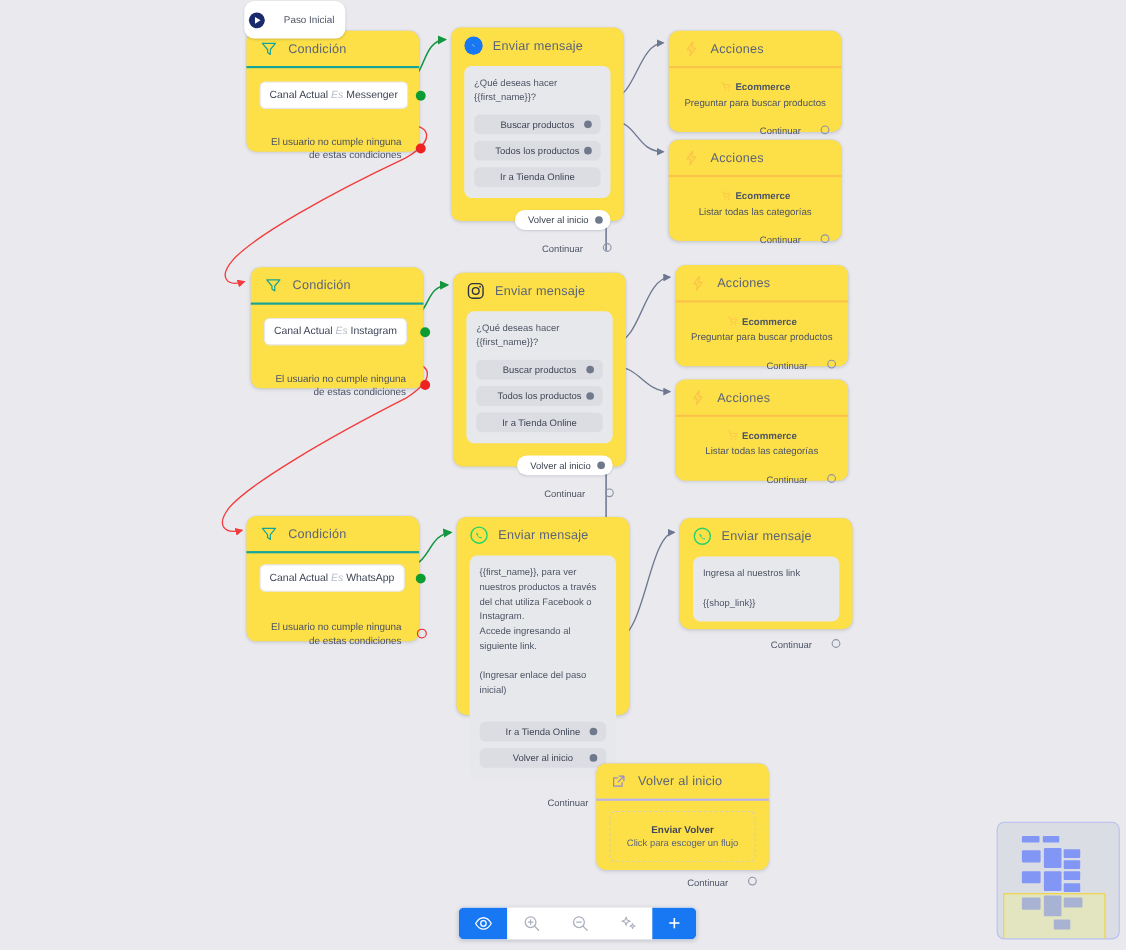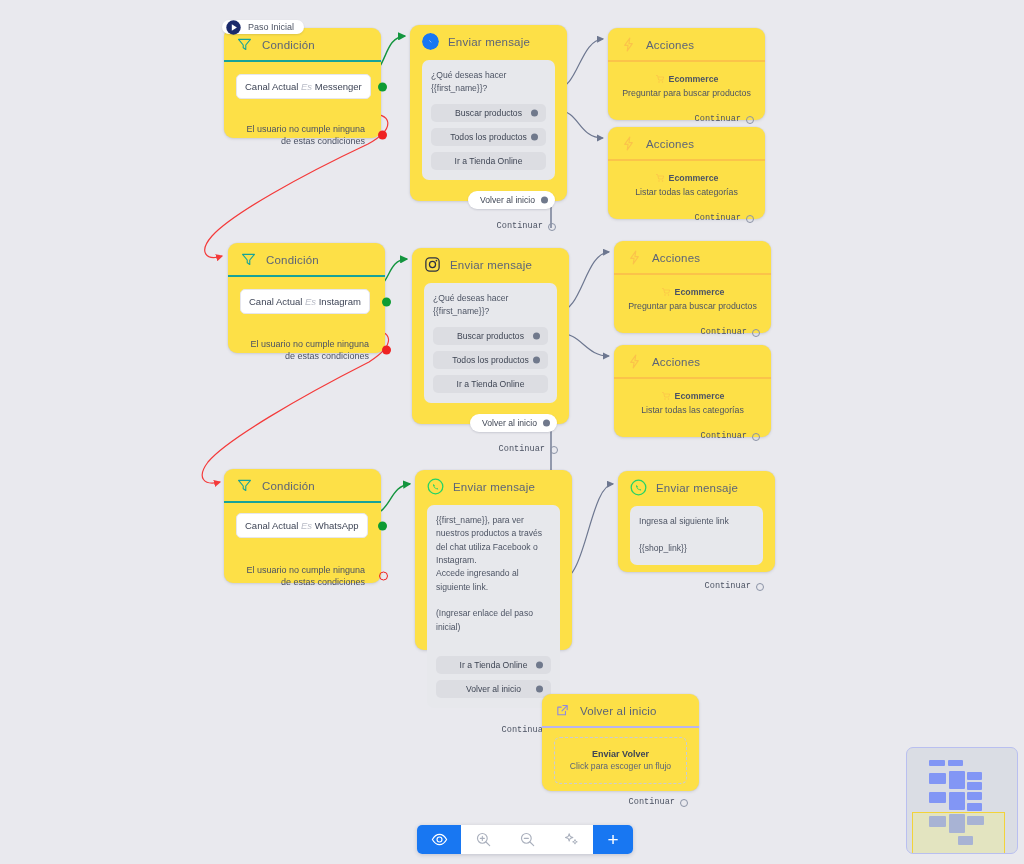--- a/index.html
+++ b/index.html
@@ -127,26 +127,25 @@
   .pill-btn .qdot {
     position: absolute; right: 7px; top: 50%;
     transform: translateY(-50%);
     width: 7px; height: 7px; border-radius: 50%;
     background: #70798c;
   }
   .row-right { display: flex; justify-content: flex-end; }
 
   
   .continuar {
-    display: flex; align-items: flex-end; justify-content: flex-end;
-    gap: 5px;
+    display: flex; align-items: flex-start; justify-content: flex-end;
+    gap: 18px;
     font-size: 8.6px;
     color: #4d5464;
     padding: 7px 11px 8px 0;
-    font-family: Liberation Mono, monospace;
   }
   .continuar .ring {
     width: 8px; height: 8px; border-radius: 50%;
     border: 1.2px solid #8b93a6;
   }
 
   
   .acc-inner { text-align: center; padding: 12px 10px 4px 10px; }
   .acc-tag {
     display: flex; align-items: center; justify-content: center;
@@ -163,26 +162,26 @@
     border-radius: 6px;
     text-align: center;
     padding: 11px 8px 12px 8px;
   }
   .flow-drop .t1 { font-size: 9px; font-weight: bold; color: #3f4657; margin-bottom: 2px;}
   .flow-drop .t2 { font-size: 8.6px; color: #5c6478; }
 
   
   .badge {
     position: absolute;
-    left: 222px; top: 20px;
-    height: 14px;
+    left: 222px; top: 1px;
+    height: 34px;
     background: #fff;
     border-radius: 9px;
     display: flex; align-items: center;
-    gap: 6px;
+    gap: 16px;
     padding: 0 10px 0 3px;
     box-shadow: 0 1px 2px rgba(40,45,70,.15);
     z-index: 4;
   }
   .badge .lbl { font-size: 9px; color: #4d5464; }
 
   
   .toolbar {
     position: absolute;
     left: 417px; top: 825px;
@@ -579,21 +578,21 @@
       <span>
         <svg class="ic" viewBox="0 0 20 20">
             <circle cx="10" cy="10" r="8.6" fill="none" stroke="#25d366" stroke-width="1.5"></circle>
             <path d="M7.1 7.2 c-.4 1.3 .6 3.3 1.9 4.5 c1.2 1.2 3.1 2.1 4.2 1.6 l-.9-1.5 l-1.5 .5 c-.8-.5-1.7-1.4-2.2-2.3 l.7-1.2 z" fill="#25d366"></path>
           </svg>
       </span>
       <span class="title">Enviar mensaje</span>
     </div>
     <div class="node-body" style="padding-top:5px;">
       <div class="msg-block" style="min-height:42px;">
-        <div class="msg-text" style="margin-bottom:0;">Ingresa al siguiente link
+        <div class="msg-text" style="margin-bottom:0;">Ingresa al nuestros link
 
 {{shop_link}}</div>
       </div>
     </div>
     <div class="continuar" style="padding-top:8px;">
       <span>Continuar</span>
       <span class="ring"></span>
     </div>
   </div>
 

